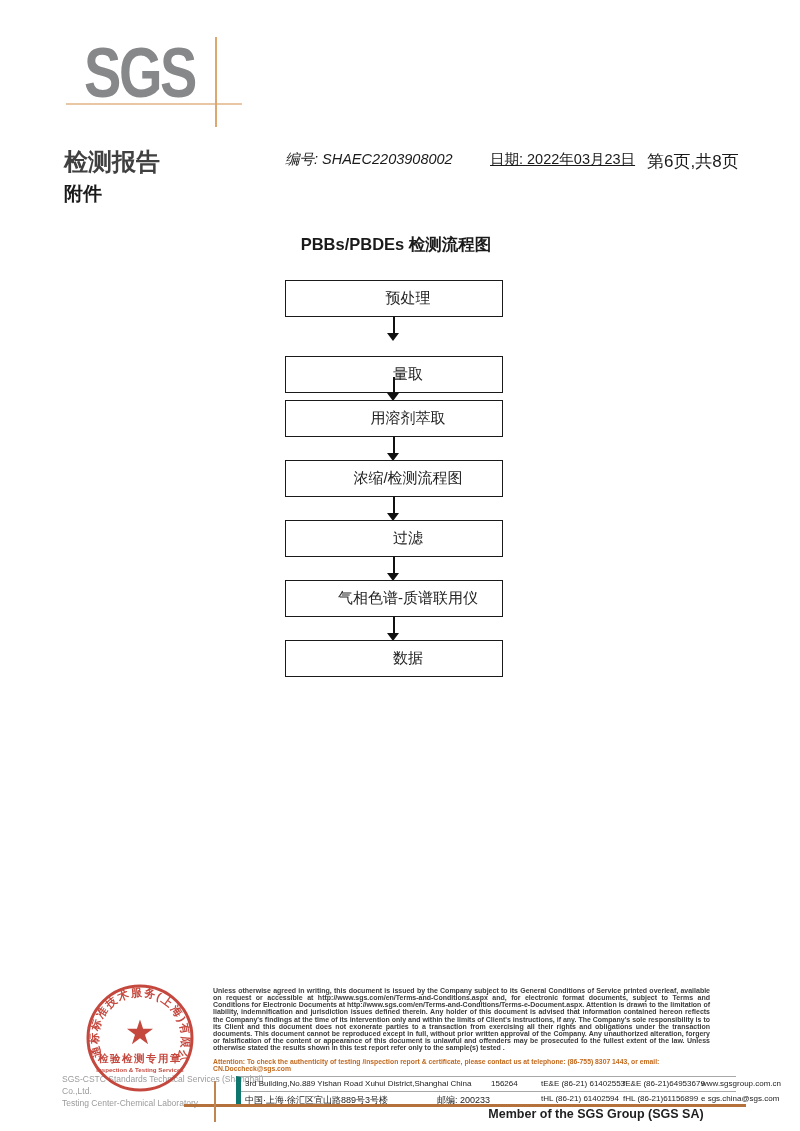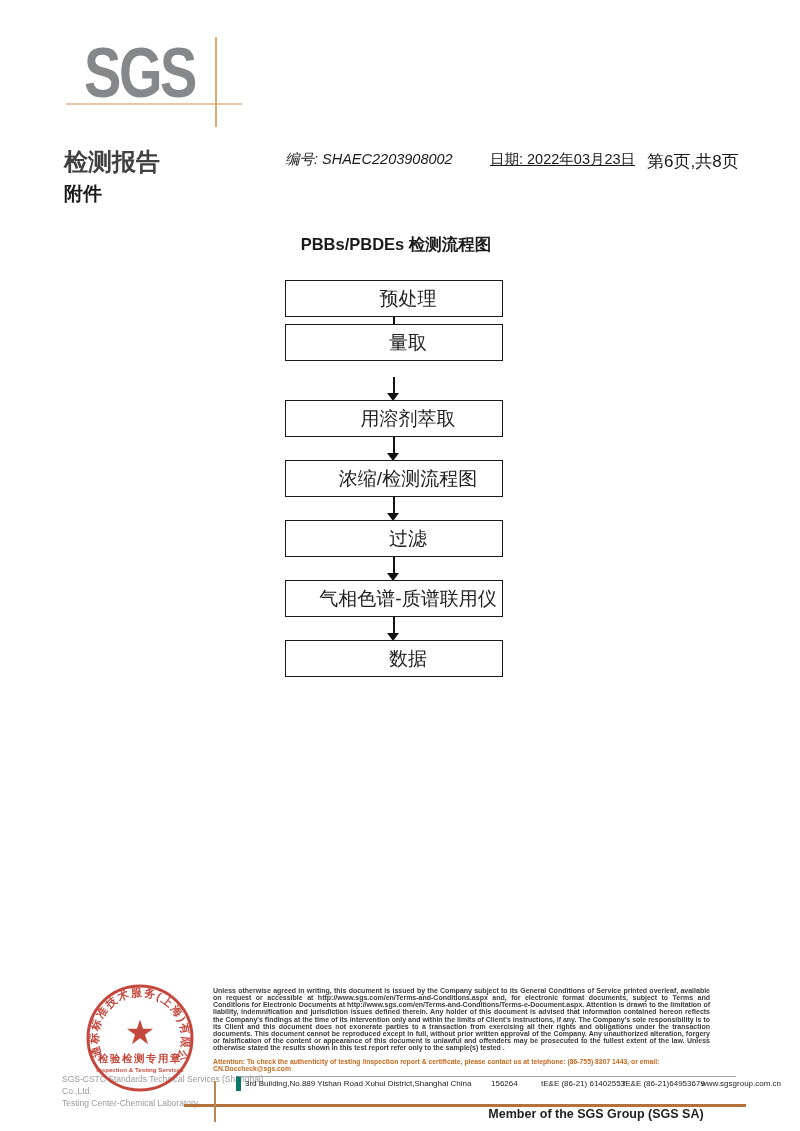--- a/index.html
+++ b/index.html
@@ -22,21 +22,21 @@
   .report-title { left:64px; top:146px; font-size:24px; font-weight:bold; color:#404040; }
   .report-no    { left:285px; top:150px; font-size:14.5px;font-style:italic; }
   .report-date  { left:490px; top:150px; font-size:14.5px;text-decoration:underline; }
   .report-page  { left:647px; top:150px; font-size:17px; }
   .attachment   { left:64px; top:181px; font-size:19px; font-weight:bold; }
 
   
   .flow-title { left:0; top:214px; width:792px; text-align:center; font-size:16.5px; font-weight:bold;margin-top:20px; }
   .flow-box {
     left:285px; width:218px; height:37px; border:1.5px solid #1a1a1a; background:#fff;
-    display:flex; align-items:center; justify-content:center; font-size:19px; color:#222;padding-left:28px;
+    display:flex; align-items:center; justify-content:center; font-size:15px; color:#222;padding-left:28px;
   }
   .flow-arrow { left:387px; width:13px; height:24px; }
   .flow-arrow .stem { position:absolute; left:5.5px; top:0; width:2px; height:17px; background:#111; }
   .flow-arrow .head {
     position:absolute; left:0; top:16px; width:0; height:0;
     border-left:6.5px solid transparent; border-right:6.5px solid transparent; border-top:8px solid #111;
   }
 
   
   .company-gray { left:62px; top:1073px; width:210px; color:#9b9b9b; font-size:8.5px; line-height:12px; }
@@ -82,21 +82,21 @@
 <div class="abs flow-title">PBBs/PBDEs 检测流程图</div>
 
 <div class="abs flow-box" style="top:280px">
   <span>预处理</span>
 </div>
 <div class="abs flow-arrow" style="top:317px">
     <i class="stem"></i>
     <i class="head"></i>
   </div>
 
-<div class="abs flow-box" style="top:324px">
+<div class="abs flow-box" style="top:356px">
   <span>量取</span>
 </div>
 <div class="abs flow-arrow" style="top:377px">
     <i class="stem"></i>
     <i class="head"></i>
   </div>
 
 <div class="abs flow-box" style="top:400px">
   <span>用溶剂萃取</span>
 </div>
@@ -155,17 +155,24 @@
 <div class="abs attention">Attention: To check the authenticity of testing /inspection report &amp; certificate, please contact us at telephone: (86-755) 8307 1443, or email: CN.Doccheck@sgs.com</div>
 
 <div class="abs addr-block">
   <div class="addr-row">
     <span class="a-c1">3rd Building,No.889 Yishan Road Xuhui District,Shanghai China</span>
     <span class="a-c2">156264</span>
     <span class="a-c3">tE&amp;E (86-21) 61402553</span>
     <span class="a-c4">fE&amp;E (86-21)64953679</span>
     <span class="a-c5">www.sgsgroup.com.cn</span>
   </div>
+  <div class="addr-row">
+    <span class="a-c1 addr-cn">中国·上海·徐汇区宜山路889号3号楼</span>
+    <span class="a-c2b addr-cn">邮编: 200233</span>
+    <span class="a-c3">tHL (86-21) 61402594</span>
+    <span class="a-c4">fHL (86-21)61156899</span>
+    <span class="a-c5">e sgs.china@sgs.com</span>
+  </div>
 </div>
 
 <div class="abs rule-orange"></div>
 <div class="abs vline-orange"></div>
 <div class="abs member-line">Member of the SGS Group (SGS SA)</div>
 
 </body></html>

